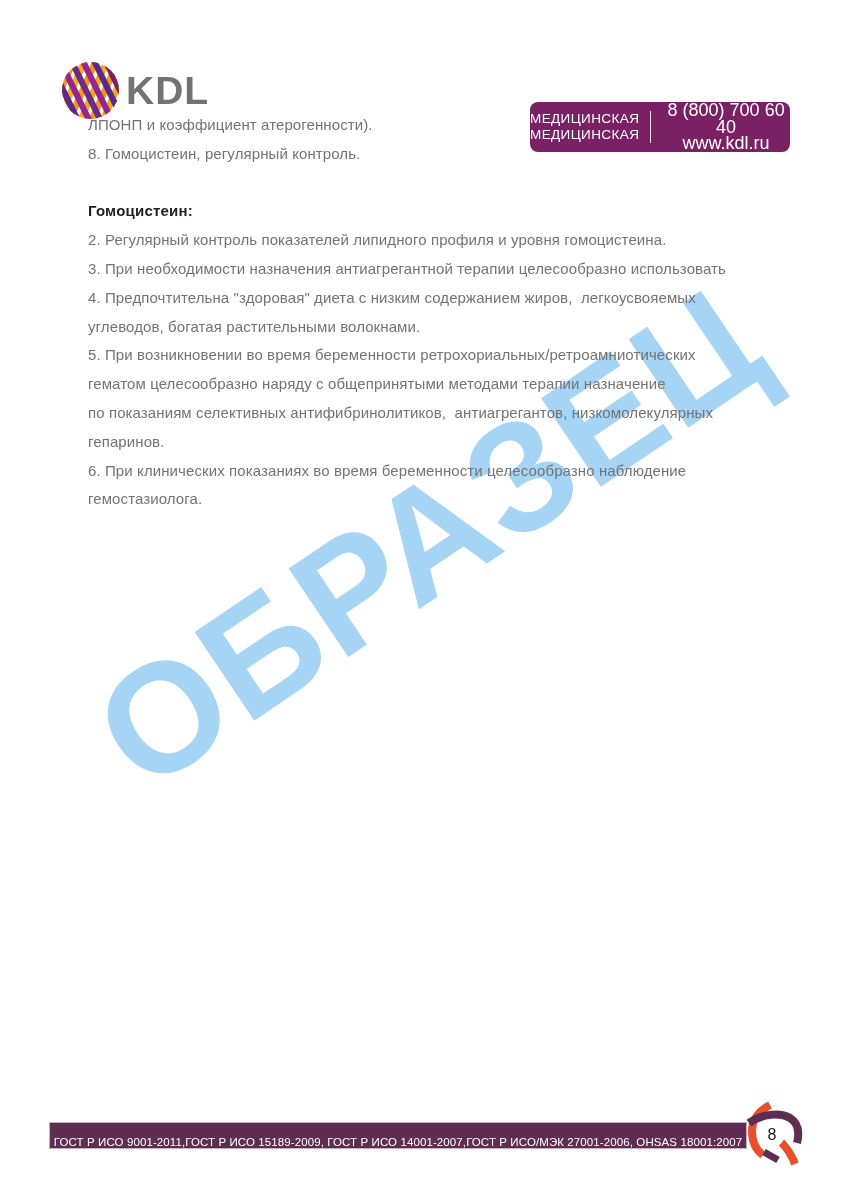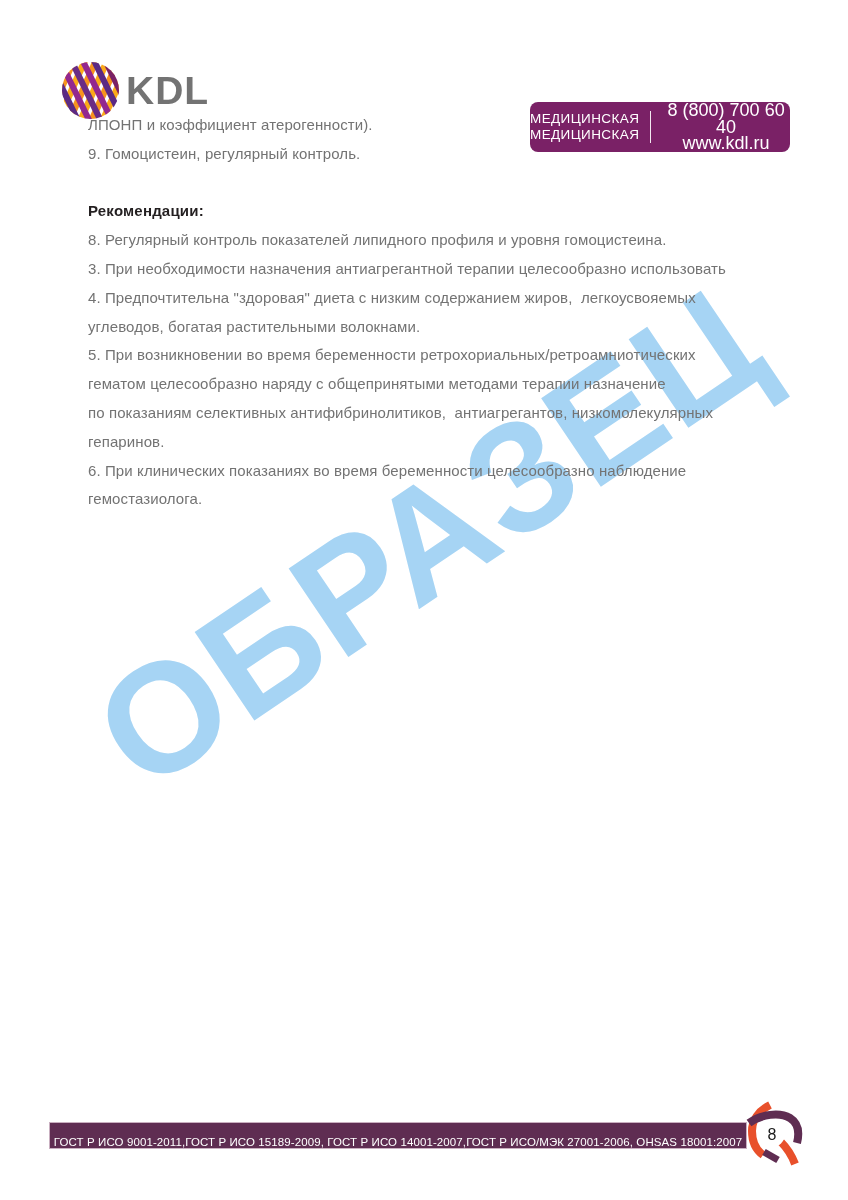--- a/index.html
+++ b/index.html
@@ -94,24 +94,24 @@
     <div class="contact-info">
       <div>8 (800) 700 60 40</div>
       <div>www.kdl.ru</div>
     </div>
   </div>
 
   <div class="watermark">ОБРАЗЕЦ</div>
 
   <div class="content">
     <div class="line">ЛПОНП и коэффициент атерогенности).</div>
-    <div class="line">9. Гомоцистеин, регулярный контроль.</div>
+    <div class="line">8. Гомоцистеин, регулярный контроль.</div>
     <div class="line"></div>
-    <div class="line heading">Рекомендации:</div>
-    <div class="line">8. Регулярный контроль показателей липидного профиля и уровня гомоцистеина.</div>
+    <div class="line heading">Гомоцистеин:</div>
+    <div class="line">2. Регулярный контроль показателей липидного профиля и уровня гомоцистеина.</div>
     <div class="line">3. При необходимости назначения антиагрегантной терапии целесообразно использовать</div>
     <div class="line">4. Предпочтительна "здоровая" диета с низким содержанием жиров,  легкоусвояемых</div>
     <div class="line">углеводов, богатая растительными волокнами.</div>
     <div class="line">5. При возникновении во время беременности ретрохориальных/ретроамниотических</div>
     <div class="line">гематом целесообразно наряду с общепринятыми методами терапии назначение</div>
     <div class="line">по показаниям селективных антифибринолитиков,  антиагрегантов, низкомолекулярных</div>
     <div class="line">гепаринов.</div>
     <div class="line">6. При клинических показаниях во время беременности целесообразно наблюдение</div>
     <div class="line">гемостазиолога.</div>
   </div>

